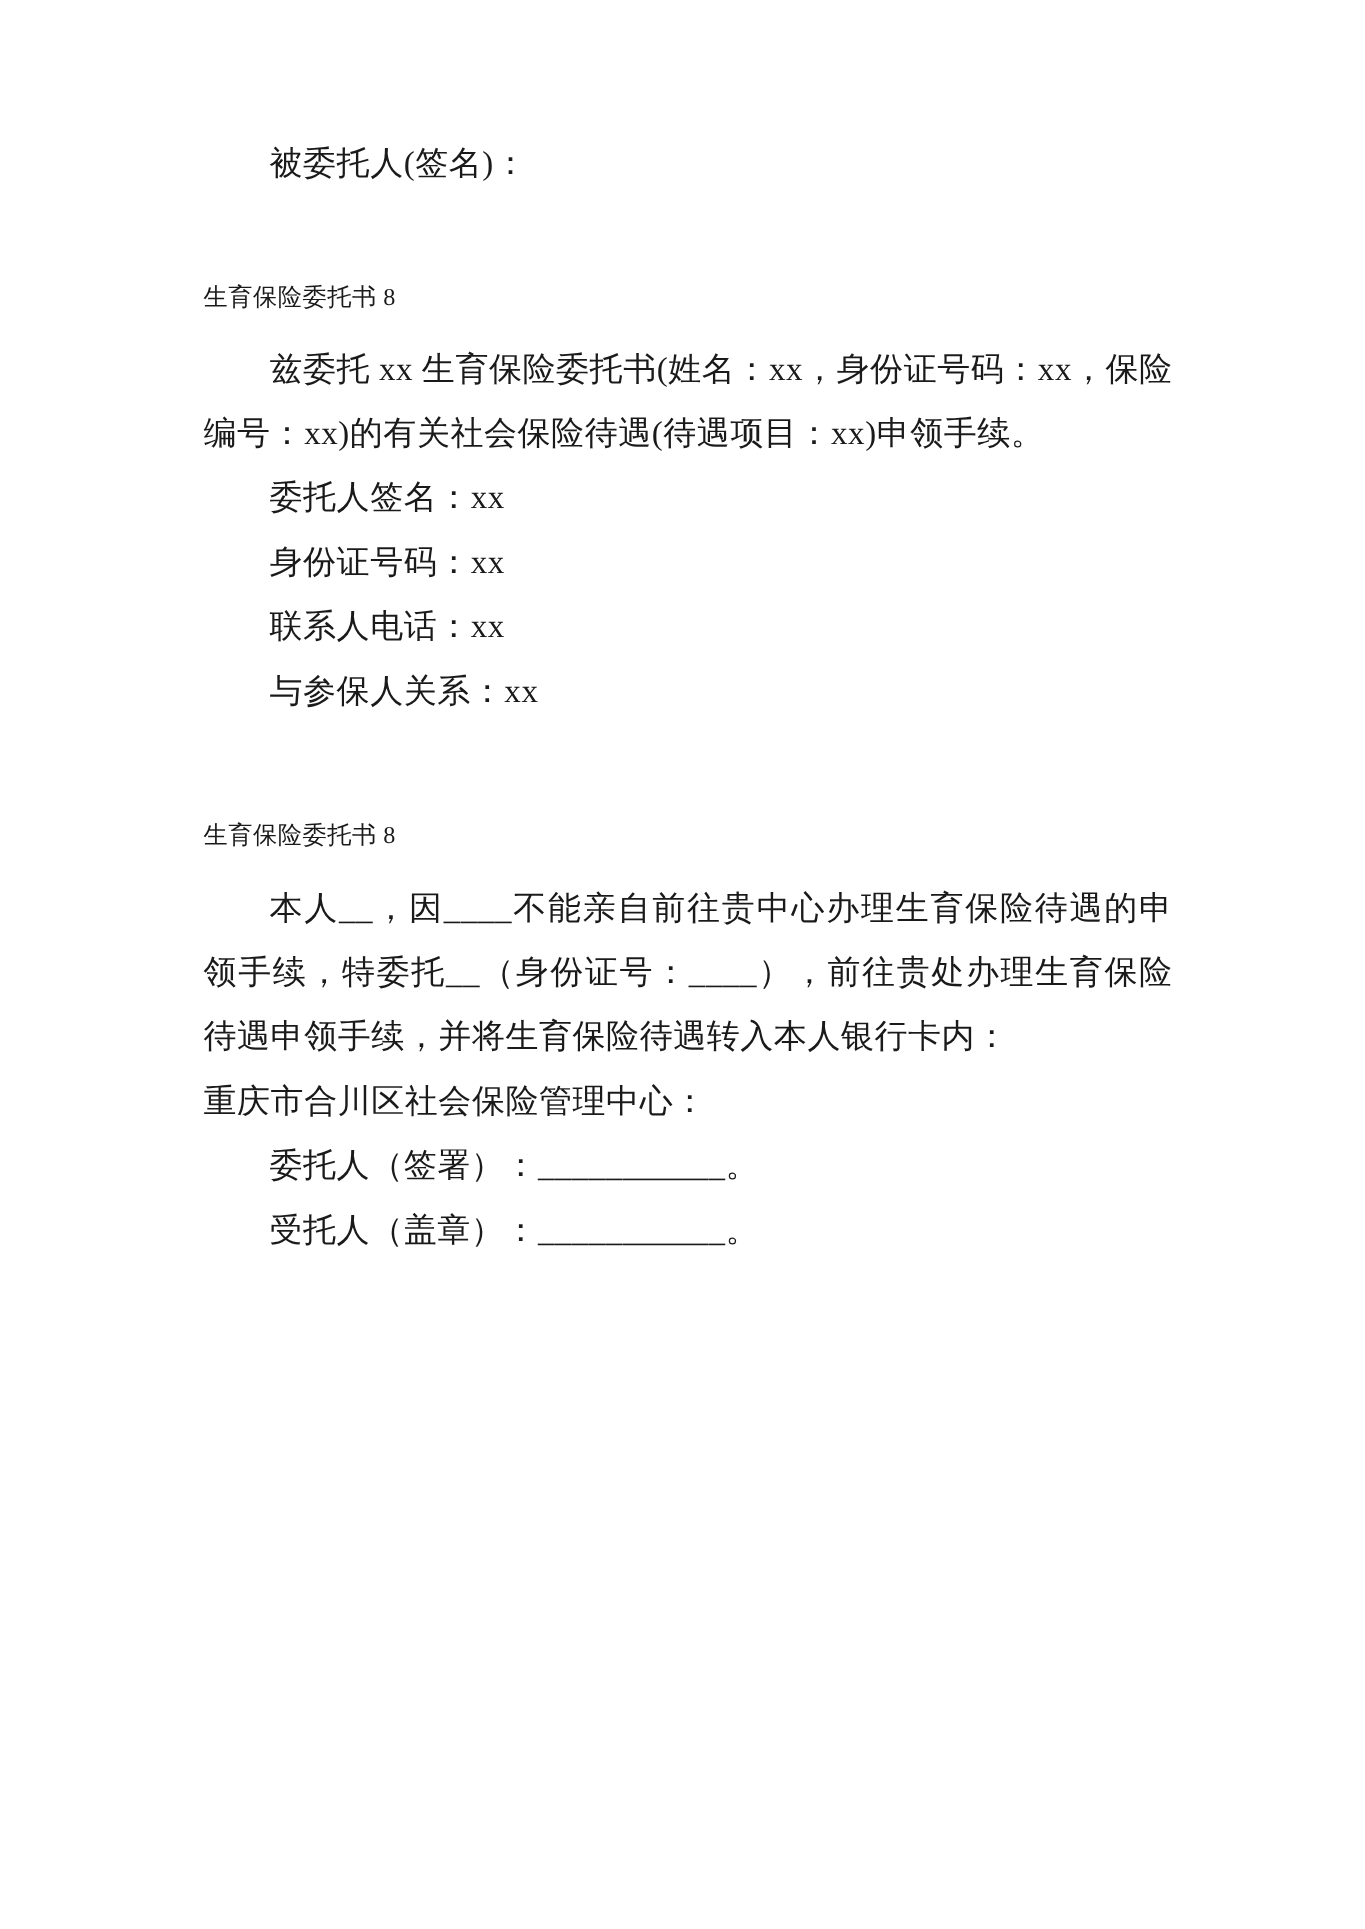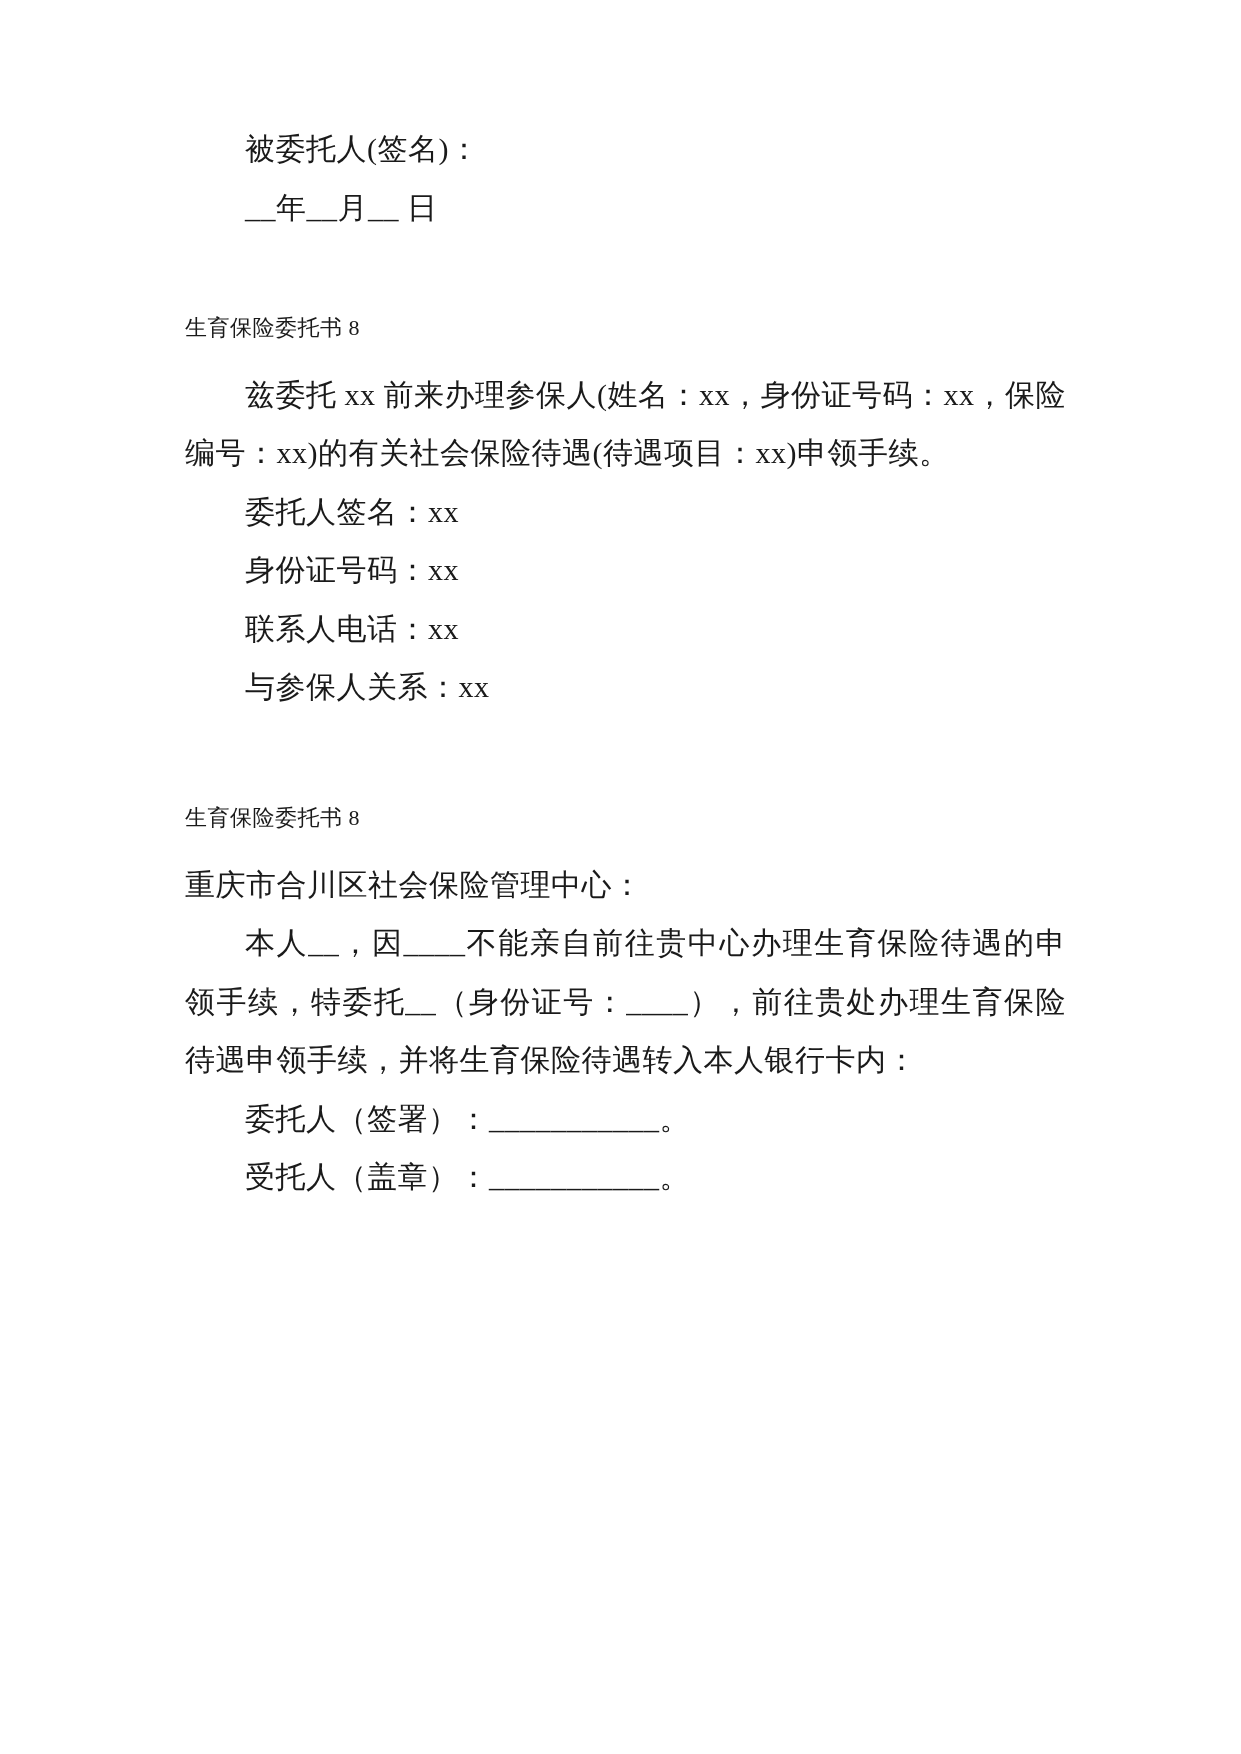--- a/index.html
+++ b/index.html
@@ -51,42 +51,41 @@
   .sec-spacer { height: 80px; }
 </style>
 </head>
 <body>
 
 <div class="page">
   <div class="doc-body">
 
     <div class="indent-block">
       <p class="para">被委托人(签名)：</p>
-      <p class="para">__年__月__ 日</p>
     </div>
 
     <div class="gap-lg"></div>
 
     <h2 class="heading">生育保险委托书 8</h2>
     <div class="gap-sm"></div>
-    <p class="para indent2">兹委托 xx 前来办理参保人(姓名：xx，身份证号码：xx，保险编号：xx)的有关社会保险待遇(待遇项目：xx)申领手续。</p>
+    <p class="para indent2">兹委托 xx 生育保险委托书(姓名：xx，身份证号码：xx，保险编号：xx)的有关社会保险待遇(待遇项目：xx)申领手续。</p>
 
     <div class="indent-block">
       <p class="para">委托人签名：xx</p>
       <p class="para">身份证号码：xx</p>
       <p class="para">联系人电话：xx</p>
       <p class="para">与参保人关系：xx</p>
     </div>
 
     <div class="sec-spacer"></div>
 
     <h2 class="heading">生育保险委托书 8</h2>
     <div class="gap-sm"></div>
+    <p class="para indent2">本人__，因____不能亲自前往贵中心办理生育保险待遇的申领手续，特委托__（身份证号：____），前往贵处办理生育保险待遇申领手续，并将生育保险待遇转入本人银行卡内：</p>
     <p class="para">重庆市合川区社会保险管理中心：</p>
-    <p class="para indent2">本人__，因____不能亲自前往贵中心办理生育保险待遇的申领手续，特委托__（身份证号：____），前往贵处办理生育保险待遇申领手续，并将生育保险待遇转入本人银行卡内：</p>
 
     <div class="indent-block">
       <p class="para">委托人（签署）：___________。</p>
       <p class="para">受托人（盖章）：___________。</p>
     </div>
 
   </div>
 </div>
 
 </body></html>

